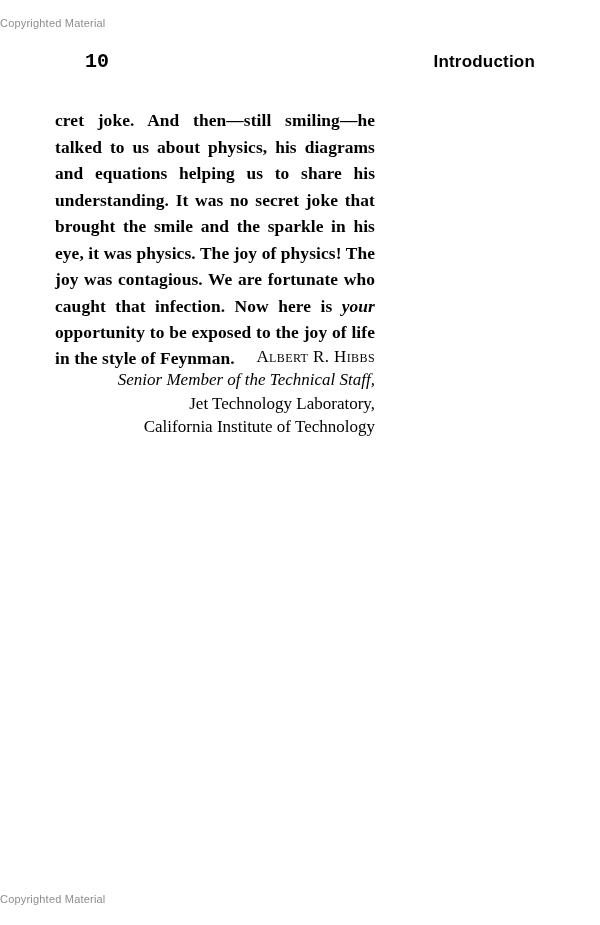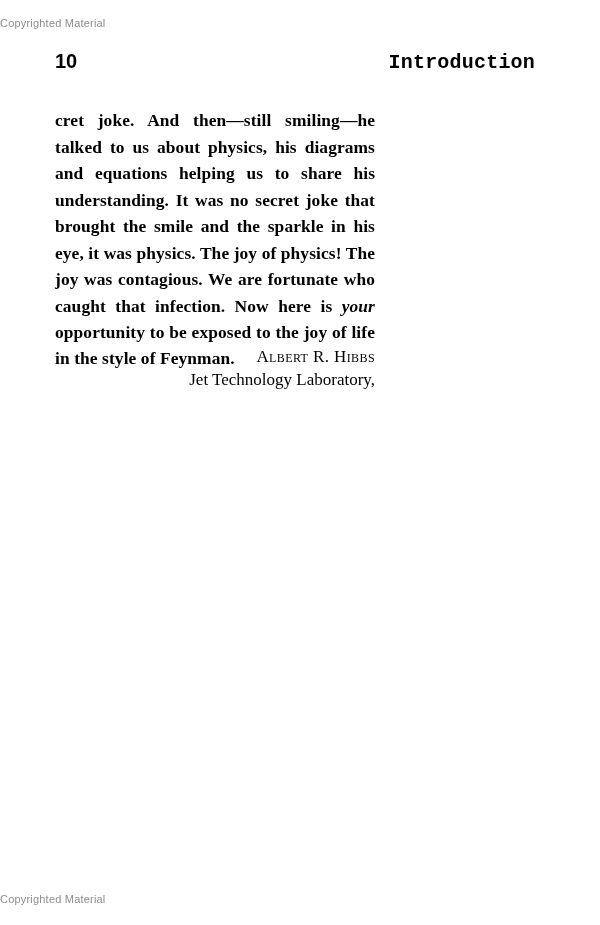--- a/index.html
+++ b/index.html
@@ -39,28 +39,29 @@
   .running-head {
     position: absolute;
     left: 55px;
     top: 50px;
     width: 480px;
     display: flex;
     justify-content: space-between;
     align-items: baseline;
   }
   .folio {
-    font-family: Liberation Sans, sans-serif;
-    font-weight: bold;
-    font-size: 20px;
-  }
-  .head-title {
     font-family: Liberation Mono, monospace;
     font-weight: bold;
     font-size: 20px;
+    margin-left: 30px;
+  }
+  .head-title {
+    font-family: Liberation Sans, sans-serif;
+    font-weight: bold;
+    font-size: 17px;
     letter-spacing: 0.2px;
   }
 
   .body-text {
     position: absolute;
     left: 55px;
     top: 90px;
     width: 320px;
     font-size: 17.4px;
     line-height: 1.52;
@@ -105,18 +106,20 @@
 
   <div class="running-head">
     <span class="folio">10</span>
     <span class="head-title">Introduction</span>
   </div>
 
   <p class="body-text"><span>cret joke. And then—still smiling—he talked to us about physics, his diagrams and equations helping us to share his understanding. It was no secret joke that brought the smile and the sparkle in his eye, it was physics. The joy of physics! The joy was contagious. We are fortunate who caught that infection. Now here is </span><em>your</em><span> opportunity to be exposed to the joy of life in the style of Feynman.</span></p>
 
   <div class="signature">
     <span class="sig-name">Albert R. Hibbs</span>
+    <span class="sig-role">Senior Member of the Technical Staff,</span>
     <span class="sig-org1">Jet Technology Laboratory,</span>
+    <span class="sig-org2">California Institute of Technology</span>
   </div>
 
   <div class="watermark watermark-bottom">Copyrighted Material</div>
 
 </div>
 
 </body></html>

